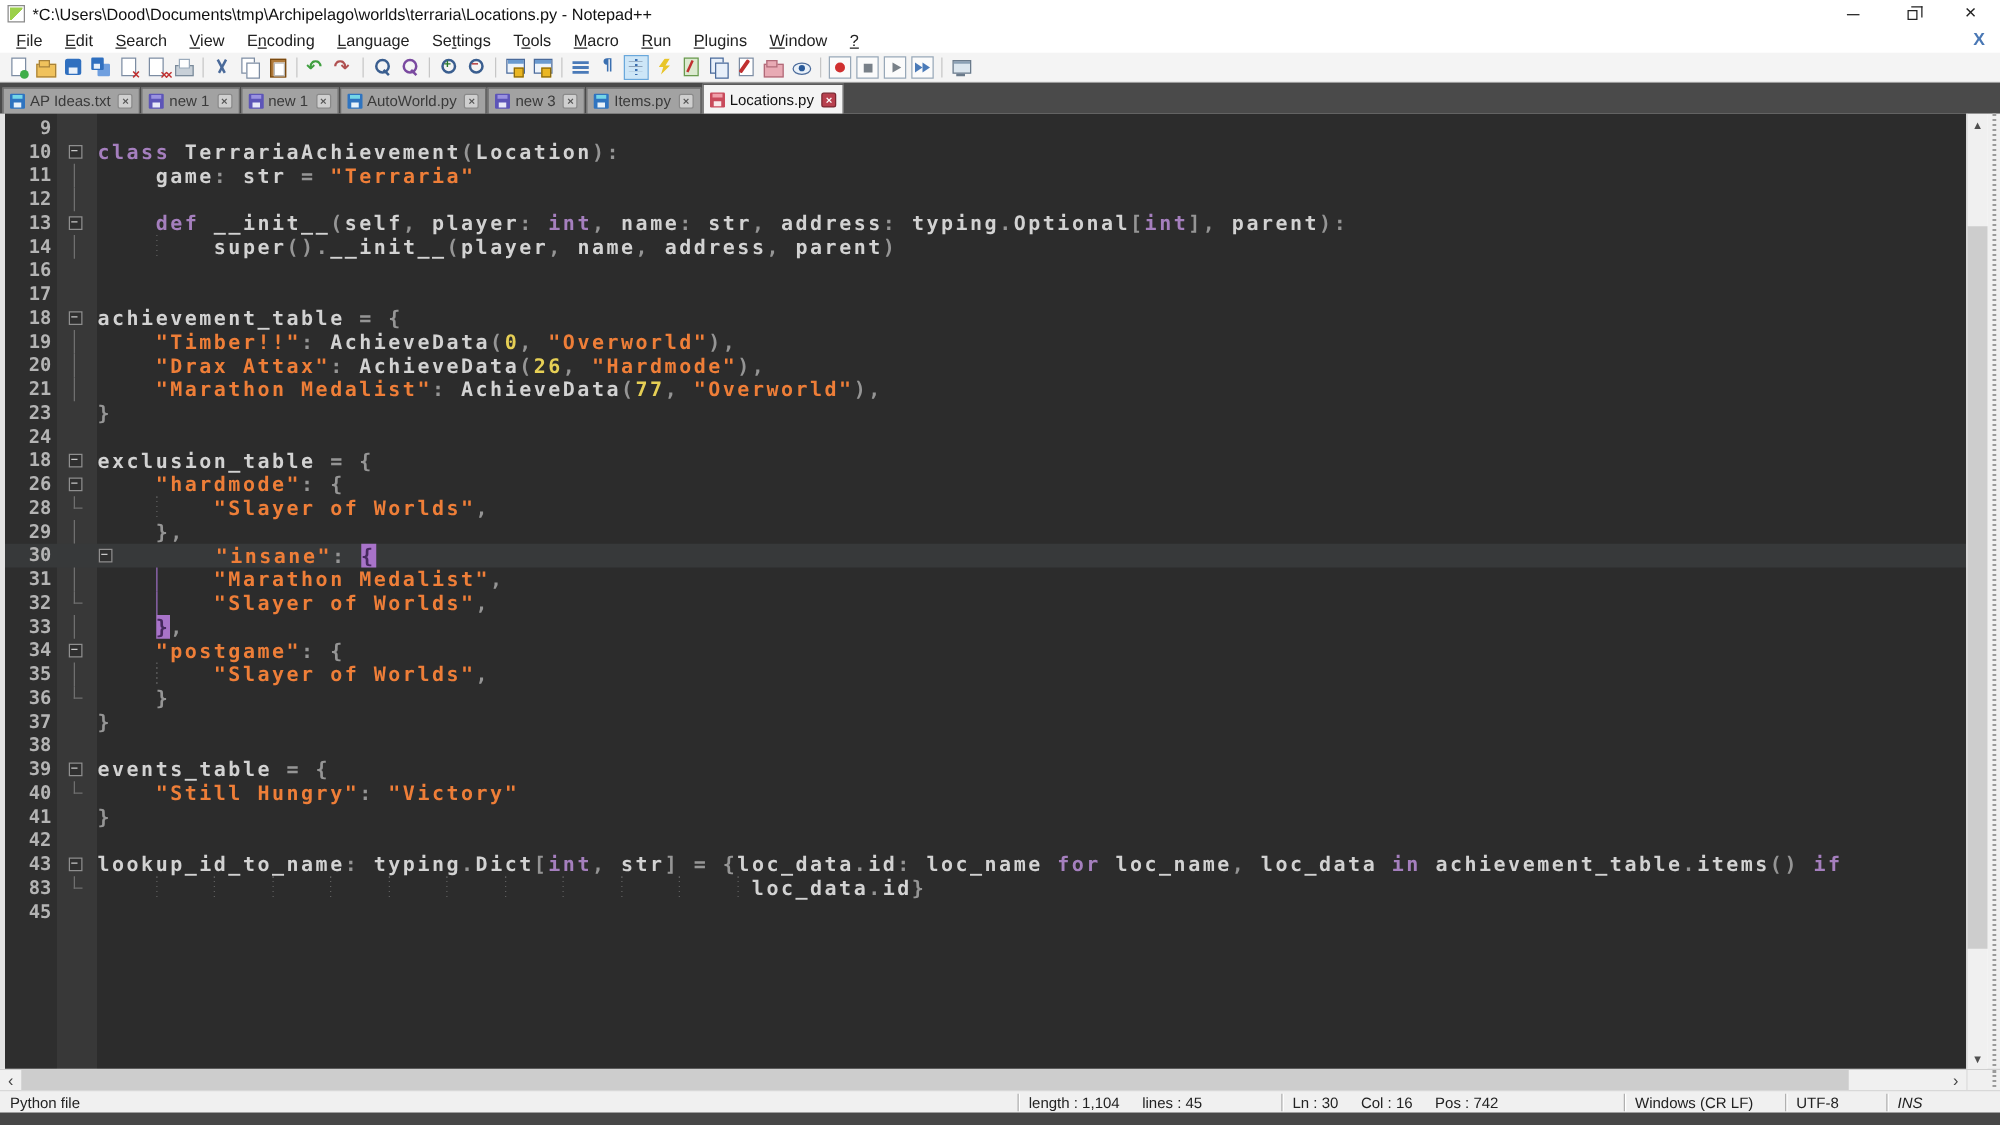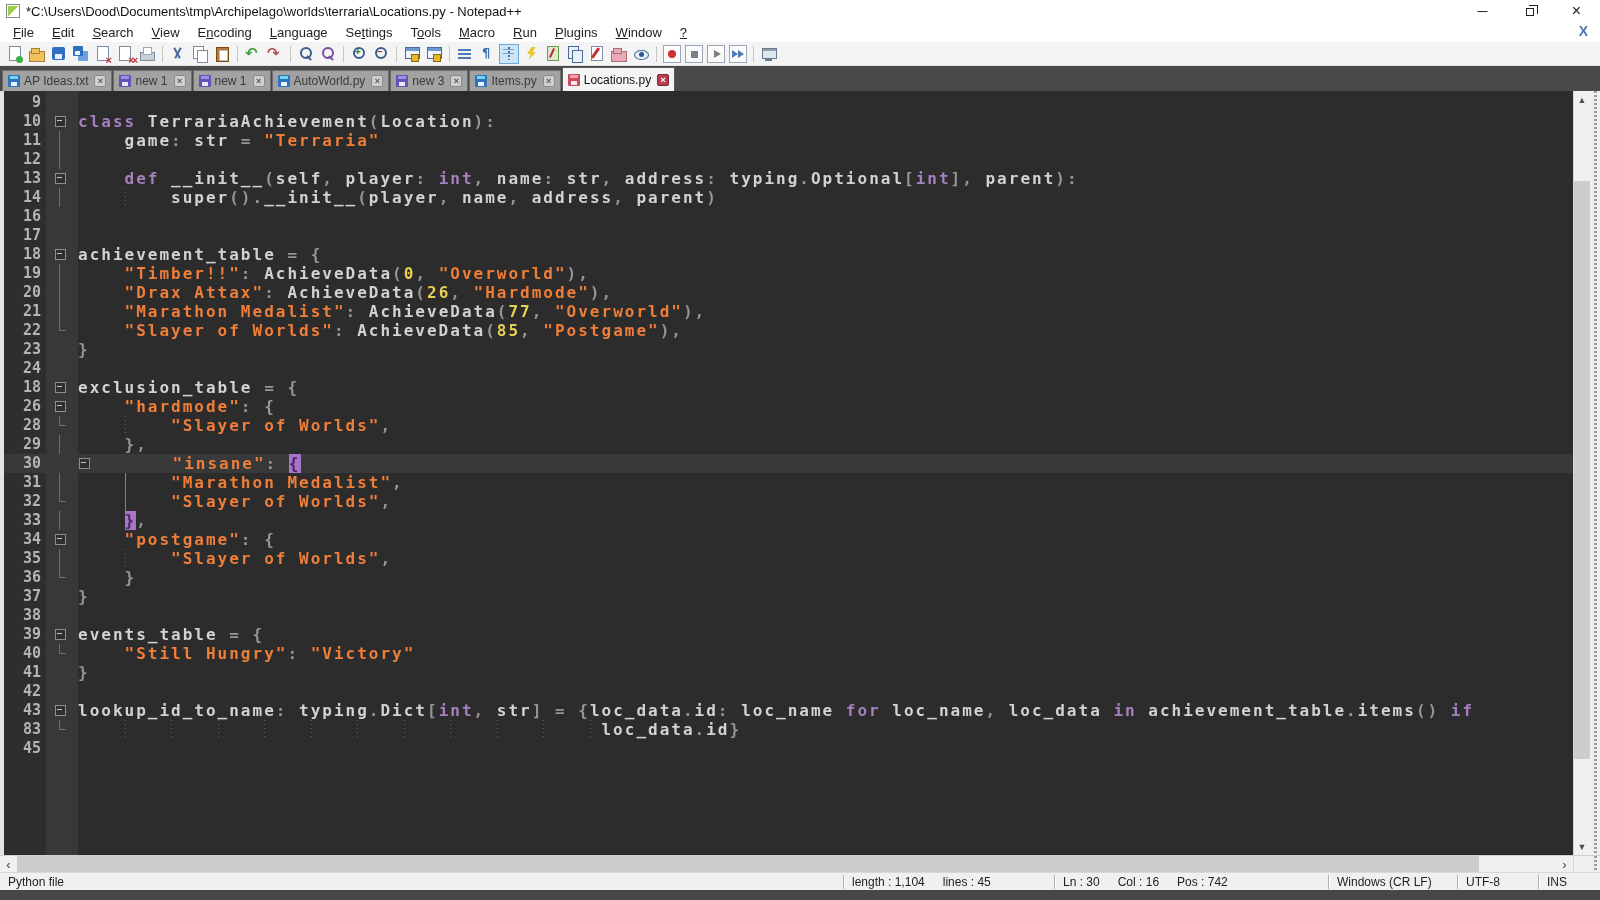--- a/index.html
+++ b/index.html
@@ -122,21 +122,21 @@
   .hs-btn { position:absolute; top:0; width:17px; height:16px; display:flex; align-items:center; justify-content:center; color:#444; font-size:13px; }
   .hs-btn.left { left:0; } .hs-btn.right { right:0; }
   .hs-thumb { position:absolute; left:17px; top:0; height:16px; width:1462px; background:#cdcdcd; }
   .hcorner { width:17px; background:#f0f0f0; border-left:1px solid #d8d8d8; flex:none; }
 
   
   .statusbar { height:18px; background:#f0f0f0; border-top:1px solid #d8d8d8; display:flex; align-items:center; font-size:12px; color:#222; flex:none; }
   .sb-sec { padding-left:8px; height:100%; display:flex; align-items:center; gap:18px; white-space:nowrap; }
   .sb-sep { width:1px; height:14px; background:#b0b0b0; box-shadow:1px 0 0 #fff; flex:none; }
   .sb-doctype { flex:1; }
-  .sb-len { width:210px; } .sb-pos { width:273px; } .sb-eol { width:128px; } .sb-enc { width:80px;text-align:center; } .sb-ins { width:61px; }
+  .sb-len { width:210px; } .sb-pos { width:273px; } .sb-eol { width:128px; } .sb-enc { width:80px;text-align:center; } .sb-ins { width:90px;font-style:italic; }
   .bottom-edge { height:10px; background:#474747; flex:none; }
 </style>
 </head>
 <body>
 
 <div class="window">
 
   <div class="titlebar">
     <div class="app-icon"></div>
     <div class="title-text">*C:\Users\Dood\Documents\tmp\Archipelago\worlds\terraria\Locations.py - Notepad++</div>
@@ -306,25 +306,20 @@
           <div class="ln">20</div>
           <div class="fold fm-line"></div>
           <div class="code"><span class="tk-s">    "Drax Attax"</span><span class="tk-p">: </span><span class="tk-i">AchieveData</span><span class="tk-p">(</span><span class="tk-n">26</span><span class="tk-p">, </span><span class="tk-s">"Hardmode"</span><span class="tk-p">),</span></div>
         </div>
         <div class="row">
           <div class="ln">21</div>
           <div class="fold fm-line"></div>
           <div class="code"><span class="tk-s">    "Marathon Medalist"</span><span class="tk-p">: </span><span class="tk-i">AchieveData</span><span class="tk-p">(</span><span class="tk-n">77</span><span class="tk-p">, </span><span class="tk-s">"Overworld"</span><span class="tk-p">),</span></div>
         </div>
         <div class="row">
-          <div class="ln">22</div>
-          <div class="fold fm-end"></div>
-          <div class="code"><span class="tk-s">    "Slayer of Worlds"</span><span class="tk-p">: </span><span class="tk-i">AchieveData</span><span class="tk-p">(</span><span class="tk-n">85</span><span class="tk-p">, </span><span class="tk-s">"Postgame"</span><span class="tk-p">),</span></div>
-        </div>
-        <div class="row">
           <div class="ln">23</div>
           <div class="fold"></div>
           <div class="code"><span class="tk-p">}</span></div>
         </div>
         <div class="row">
           <div class="ln">24</div>
           <div class="fold"></div>
           <div class="code"></div>
         </div>
         <div class="row">

